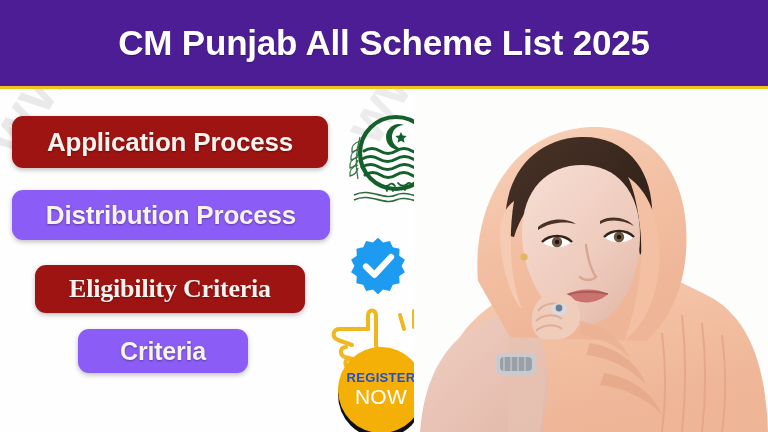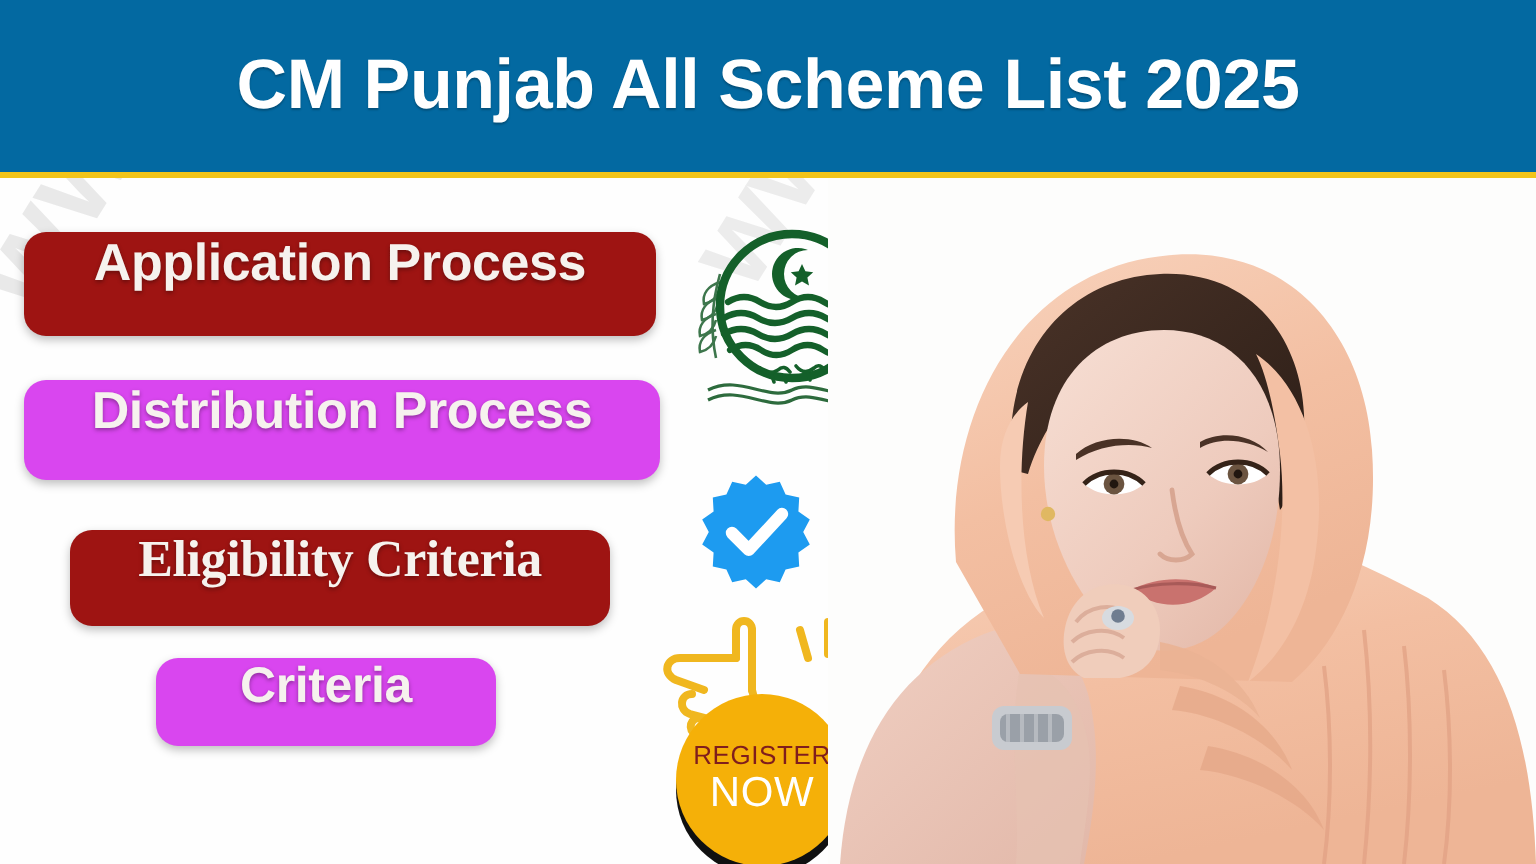--- a/index.html
+++ b/index.html
@@ -14,21 +14,21 @@
     position:relative;
     width:768px; height:432px;
     background:#fdfdfc;
     overflow:hidden;
   }
 
   
   .header {
     position:absolute; left:0; top:0;
     width:768px; height:86px;
-    background:#0369a1;
+    background:#4c1d95;
     display:flex; align-items:center; justify-content:center;
   }
   .header-title {
     color:#ffffff;
     font-size:35px;
     font-weight:bold;
     letter-spacing:-0.2px;
     white-space:nowrap;
     text-shadow:0 1px 1px rgba(0,0,0,0.25);
   }
@@ -71,33 +71,33 @@
     transform:rotate(-58deg);
     transform-origin:left top;
     white-space:nowrap;
     pointer-events:none;
     user-select:none;
   }
 
   
   .btn {
     position:absolute;
-    display:flex; align-items:flex-start; justify-content:center;
+    display:flex; align-items:center; justify-content:center;
     border-radius:11px;
     color:#f6f2ee;
     font-weight:bold;
     font-size:26px;
     letter-spacing:-0.2px;
     white-space:nowrap;
     box-shadow:0 2px 5px rgba(0,0,0,0.25);
     text-shadow:0 1px 2px rgba(0,0,0,0.35);
     cursor:pointer;
   }
   .btn.red   { background:#9e1412; }
-  .btn.green { background:#d946ef; }
+  .btn.green { background:#8b5cf6; }
 
   .btn-1 { left:12px;  top:27px;  width:316px; height:52px; }
   .btn-2 { left:12px;  top:101px; width:318px; height:50px; }
   .btn-3 { left:35px;  top:176px; width:270px; height:48px;font-family:Liberation Serif, serif; }
   .btn-4 { left:78px;  top:240px; width:170px; height:44px; font-size:25px; }
 
   
   .logo {
     position:absolute;
     left:340px; top:14px;
@@ -122,23 +122,23 @@
     left:32px; top:48px;
     width:86px; height:86px;
     border-radius:50%;
     background:#f5b008;
     box-shadow:0 5px 0 #101010;
     display:flex; flex-direction:column;
     align-items:center; justify-content:center;
     cursor:pointer;
   }
   .register-line1 {
-    color:#7f1d1d;
+    color:#1d4ed8;
     font-size:13px;
-    font-weight:normal;
+    font-weight:bold;
     letter-spacing:0.3px;
     line-height:1;
   }
   .register-line2 {
     color:#ffffff;
     font-size:21px;
     font-weight:normal;
     letter-spacing:0.3px;
     line-height:1.05;
     margin-top:2px;

